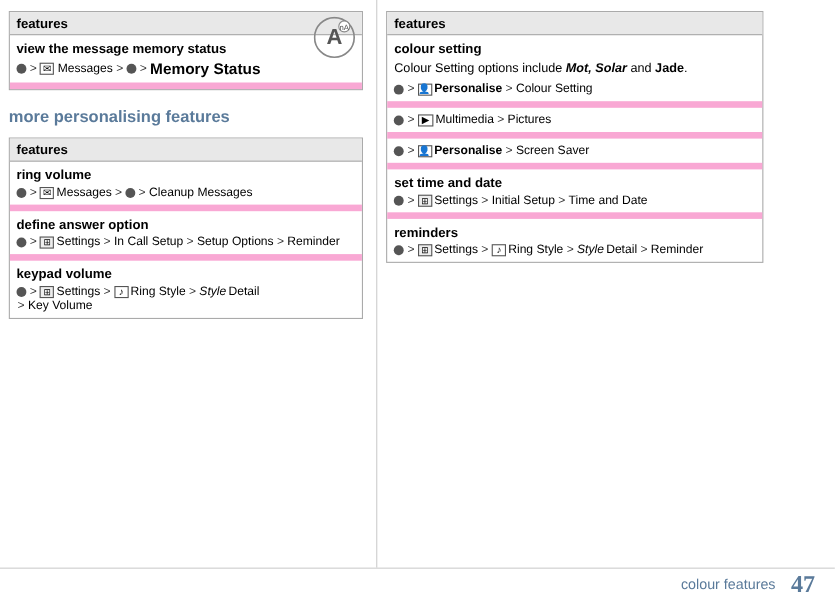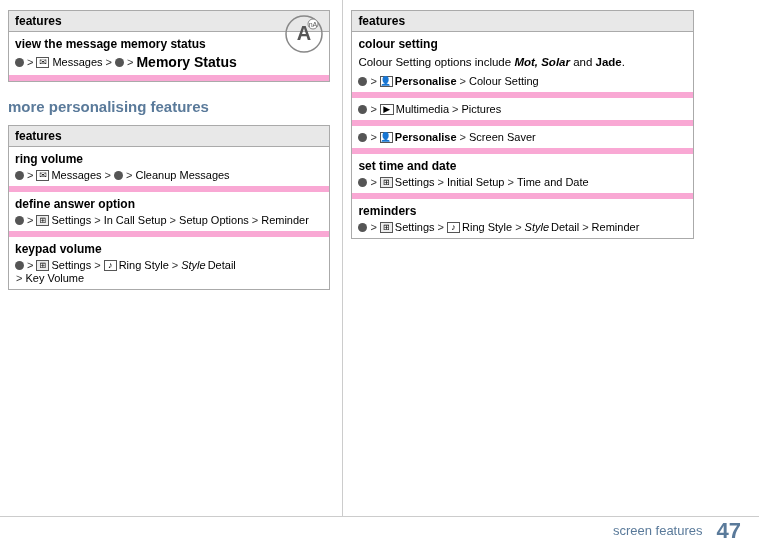--- a/index.html
+++ b/index.html
@@ -125,20 +125,21 @@
     .footer-text {
       color: #5a7a9a;
       font-size: 13px;
     }
 
     .footer-page {
       color: #5a7a9a;
       font-size: 22px;
       font-weight: bold;
       margin-left: 14px;
+      font-family: Liberation Serif, serif;
     }
 
     .right-col-content {
       margin-bottom: 60px;
     }
 
     .nav-arrow {
       font-size: 11px;
       color: #333;
       margin: 0 1px;
@@ -309,15 +310,15 @@
           </div>
         </div>
 
       </div>
     </div>
   </div>
 
 </div>
 
 <div class="footer">
-  <span class="footer-text">screen features</span>
+  <span class="footer-text">colour features</span>
   <span class="footer-page">47</span>
 </div>
 
 </body></html>

